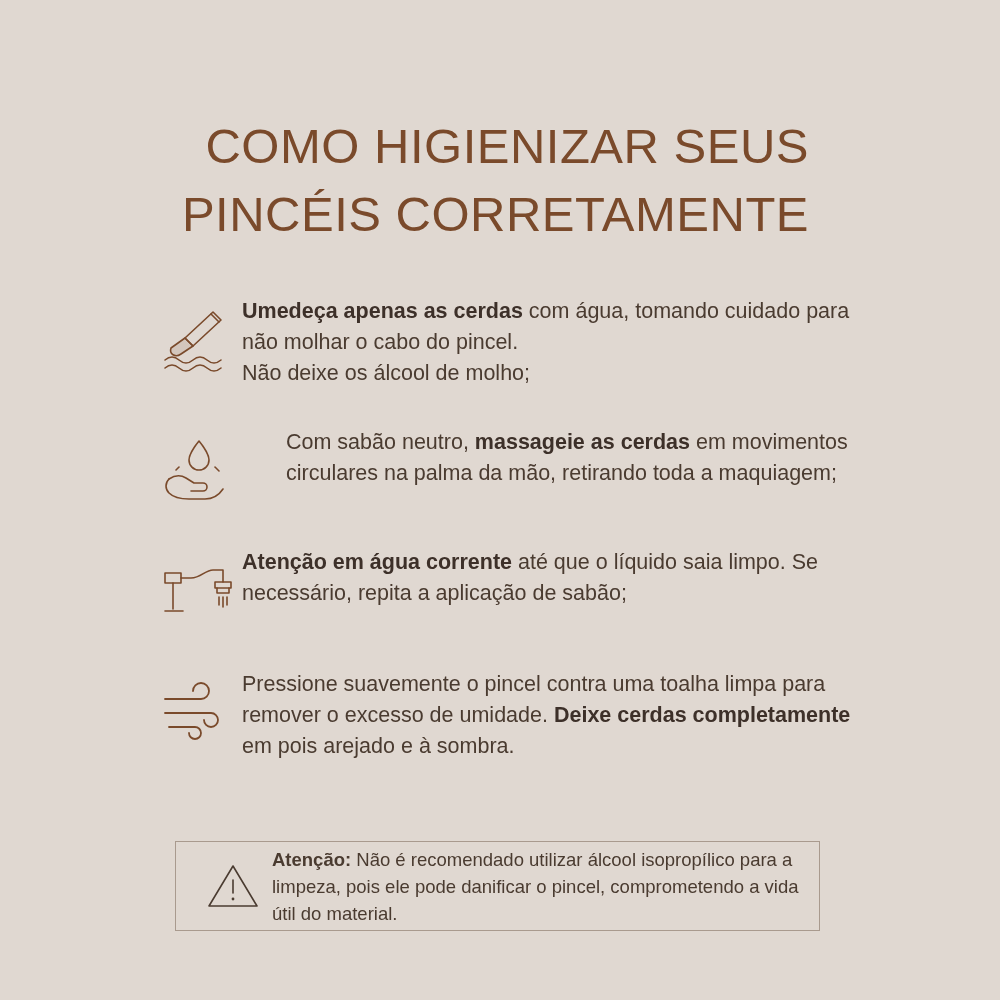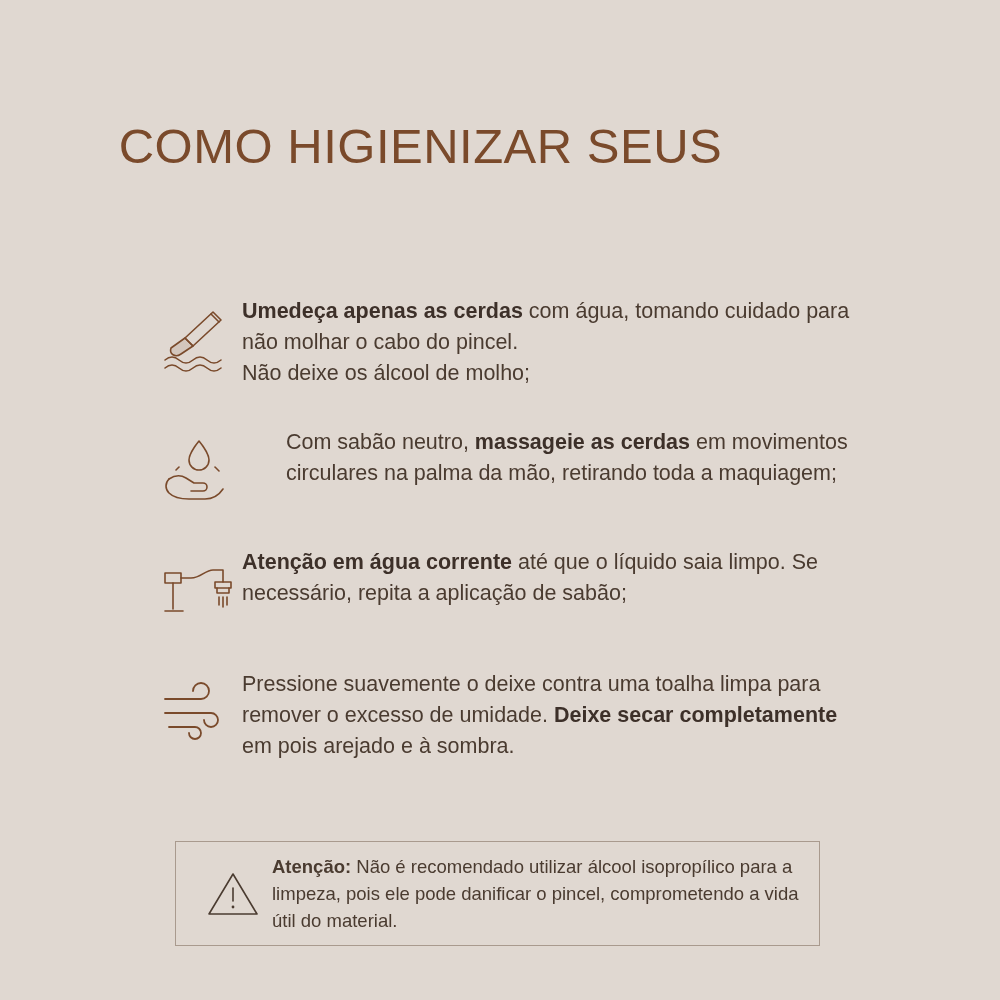--- a/index.html
+++ b/index.html
@@ -18,23 +18,23 @@
     position: relative;
     width: 1000px;
     height: 1000px;
     box-sizing: border-box;
   }
 
   
   .title-block {
     position: absolute;
     top: 112px;
-    left: 16px;
+    left: 0;
     width: 809px;
-    text-align: center;
+    text-align: right;
   }
   .title-line {
     font-family: "Liberation Sans", sans-serif;
     font-weight: 400;
     font-size: 49px;
     letter-spacing: 0.5px;
     color: #7a4a2b;
     line-height: 68px;
     white-space: nowrap;
   }
@@ -75,21 +75,21 @@
   .step-2 { margin-bottom: 40px; gap: 44px; }
   .step-3 { margin-bottom: 42px; }
   .step-4 { margin-bottom: 0; }
 
   
   .note-box {
     position: absolute;
     left: 175px;
     top: 841px;
     width: 645px;
-    height: 105px;
+    height: 90px;
     border: 1px solid #a99a8e;
     box-sizing: border-box;
     display: flex;
     align-items: center;
     padding: 0 18px;
   }
   .note-icon {
     width: 78px;
     min-width: 78px;
     display: flex;
@@ -108,20 +108,21 @@
   }
   svg { display: block; }
 </style>
 </head>
 <body>
 
 <div class="page">
 
   <div class="title-block">
     <div class="title-line">COMO HIGIENIZAR SEUS</div>
+    <div class="title-line">PINCÉIS CORRETAMENTE</div>
   </div>
 
   <div class="steps">
 
     <div class="step step-1">
       <div class="step-icon">
         <svg width="74" height="74" viewBox="0 0 74 74" fill="none" stroke="#7a4a2b" stroke-width="1.6" stroke-linecap="round" stroke-linejoin="round">
           <path d="M54 10 L62 18 L34 44 L26 36 Z"></path>
           <path d="M26 36 L34 44 L22 52 C16 56 10 52 12 46 Z" fill="#7a4a2b" fill-opacity="0.13"></path>
           <path d="M52 12 L60 20"></path>
@@ -169,21 +170,21 @@
 
     <div class="step step-4">
       <div class="step-icon">
         <svg width="74" height="74" viewBox="0 0 74 74" fill="none" stroke="#7a4a2b" stroke-width="1.8" stroke-linecap="round" stroke-linejoin="round">
           <path d="M6 24 h36 a8 8 0 1 0 -8 -8"></path>
           <path d="M6 38 h46 a7 7 0 1 1 -7 7"></path>
           <path d="M10 52 h26 a6 6 0 1 1 -6 6"></path>
         </svg>
       </div>
       <div class="step-text">
-        <span>Pressione suavemente o deixe contra uma toalha limpa para remover o excesso de umidade. </span><b>Deixe secar completamente</b><span> em pois arejado e à sombra.</span>
+        <span>Pressione suavemente o pincel contra uma toalha limpa para remover o excesso de umidade. </span><b>Deixe cerdas completamente</b><span> em pois arejado e à sombra.</span>
       </div>
     </div>
 
   </div>
 
   <div class="note-box">
     <div class="note-icon">
       <svg width="56" height="56" viewBox="0 0 56 56" fill="none" stroke="#4a3b30" stroke-width="1.6" stroke-linecap="round" stroke-linejoin="round">
         <path d="M28 8 L52 48 H4 Z"></path>
         <path d="M28 22 v13"></path>

